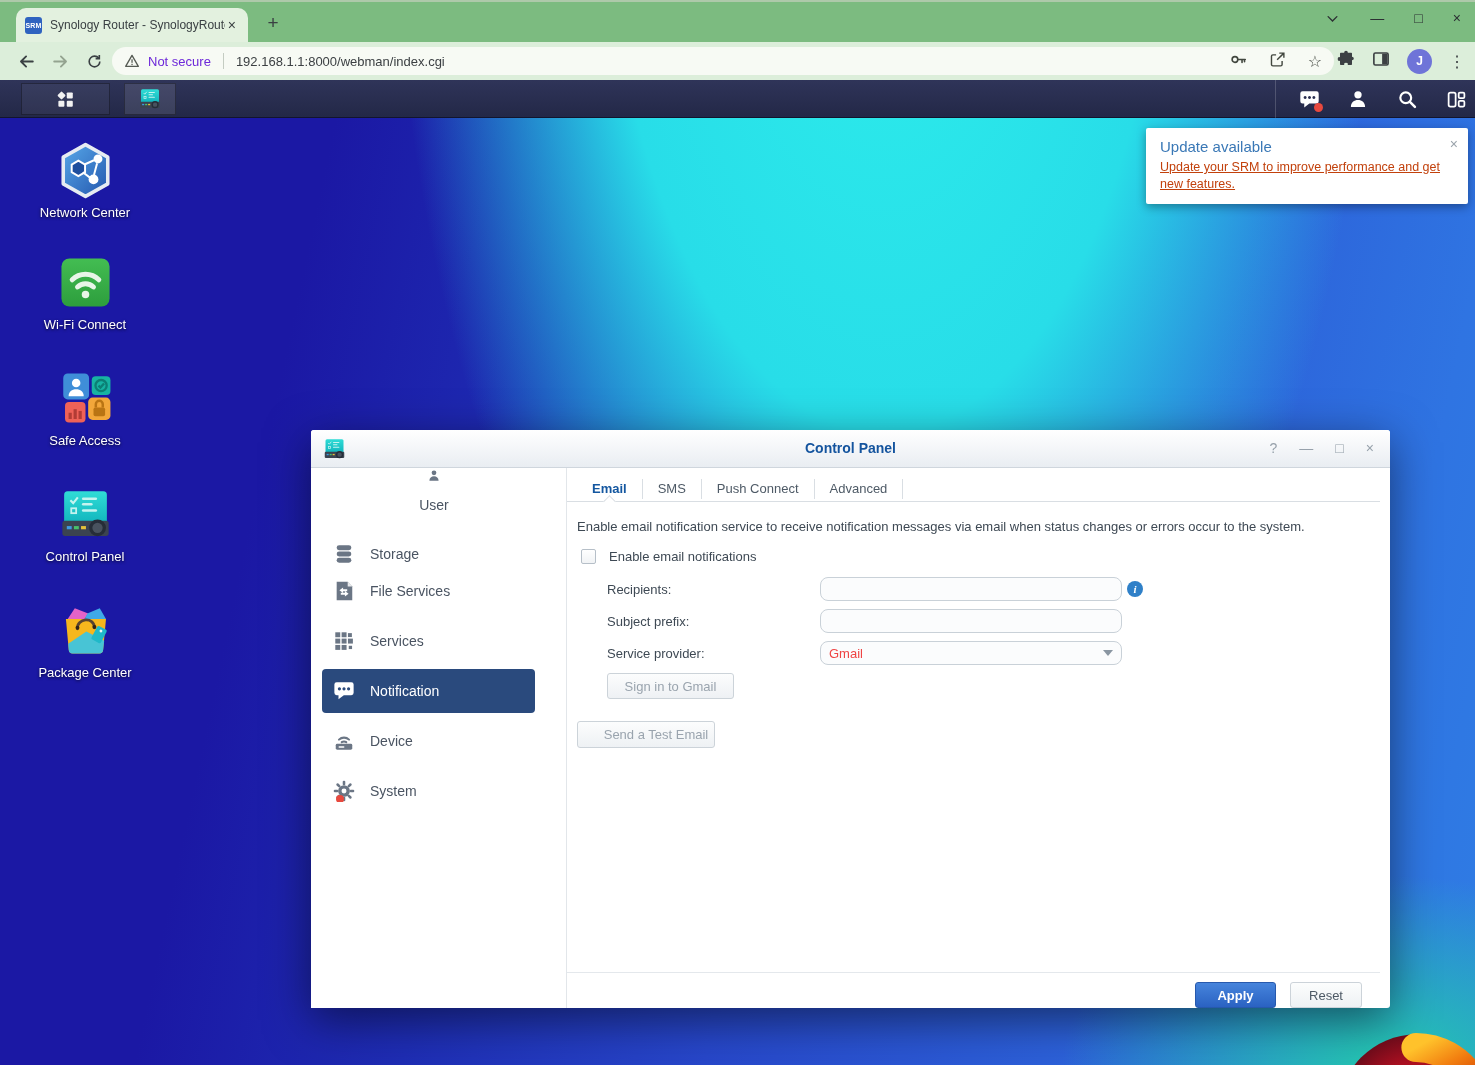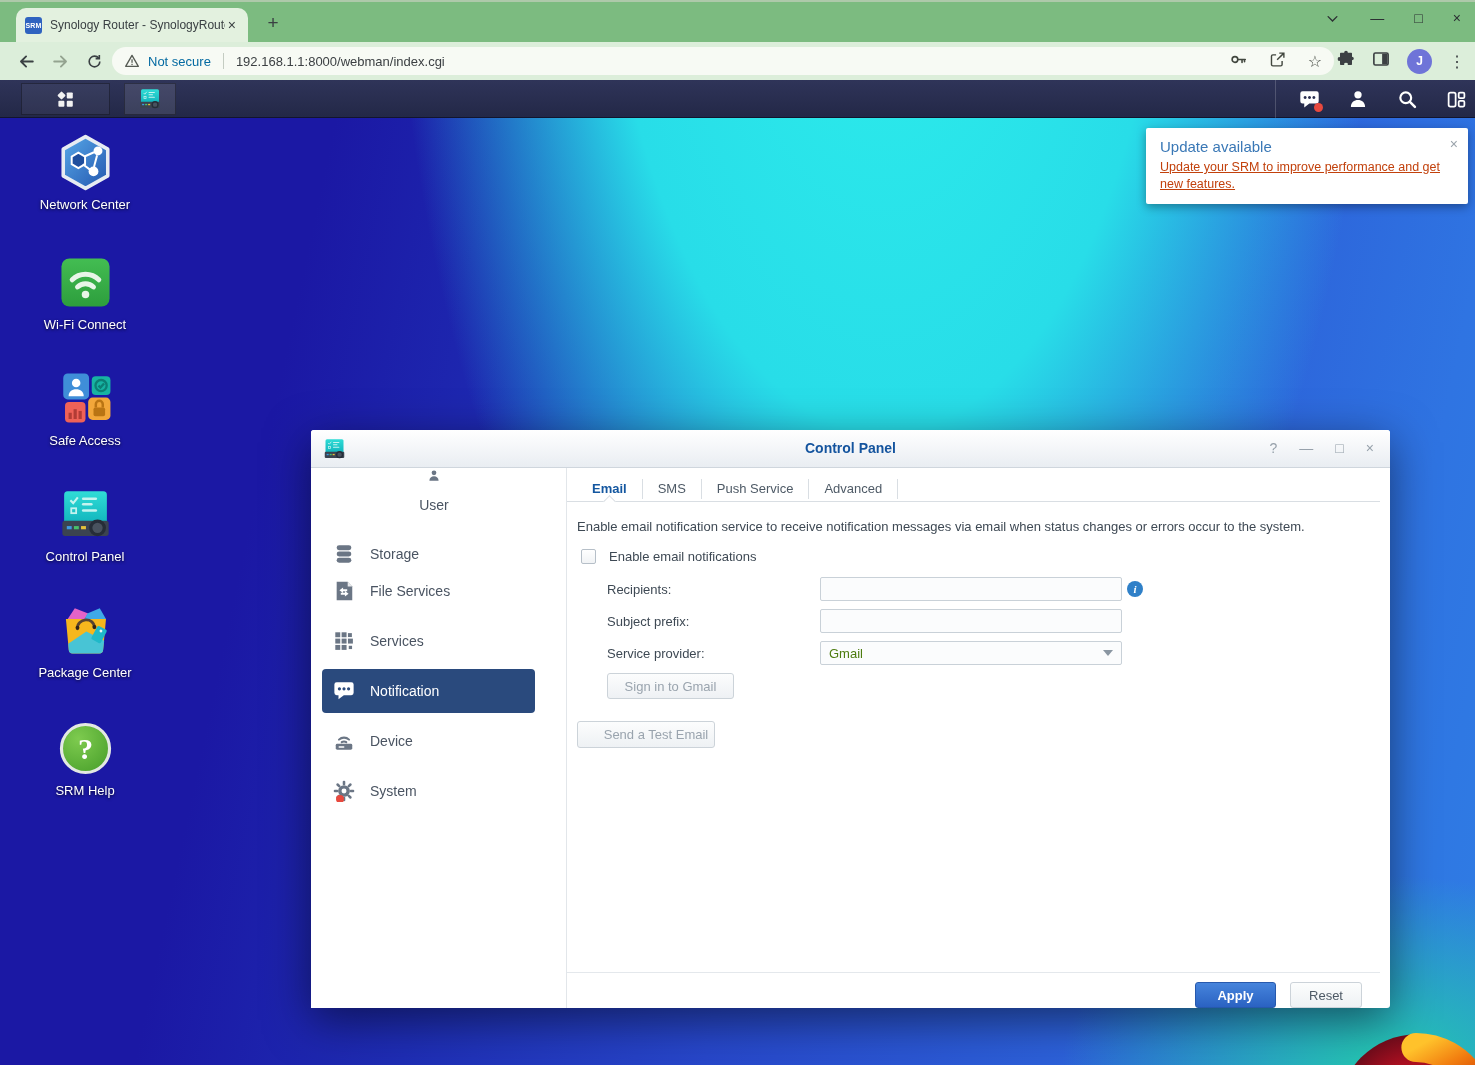--- a/index.html
+++ b/index.html
@@ -16,21 +16,21 @@
   .chrome-ctrls { position:absolute; right:14px; top:4px; display:flex; gap:30px; align-items:center; height:28px; color:#2c3033; font-size:14px; }
   .chrome-ctrls span { display:flex; align-items:center; }
   .chrome-toolbar { position:absolute; top:42px; left:0; right:0; height:38px; background:#dceeda; }
   .nav-ico { position:absolute; top:49px; width:24px; height:24px; display:flex; align-items:center; justify-content:center; color:#3a4043; }
   .addr-pill { position:absolute; left:112px; top:47px; width:1222px; height:28px; background:#f7faf4; border-radius:14px; display:flex; align-items:center; padding:0 12px; font-size:13px; color:#3c4043; }
   .addr-sep { width:1px; height:16px; background:#c4ccc2; margin:0 12px; }
   .pill-right { margin-left:auto; display:flex; align-items:center; gap:22px; color:#42473f; }
   .ext-icons { position:absolute; right:10px; top:47px; height:28px; display:flex; align-items:center; gap:17px; color:#3c4043; }
   .avatar { width:25px; height:25px; border-radius:50%; background:#6f74d8; color:#fff; font-size:12px; font-weight:bold; display:flex; align-items:center; justify-content:center; }
   .menu-dots { font-size:16px; color:#3c4043; }
-  .secure-label { color:#0369a1; margin-left:8px; }
+  .secure-label { color:#6d28d9; margin-left:8px; }
 
   
   .taskbar { position:absolute; top:80px; left:0; right:0; height:38px; background:linear-gradient(#2f3459,#232847); border-bottom:1px solid #12152e; }
   .tb-seg { position:absolute; top:3px; height:32px; border:1px solid rgba(0,0,0,.35); background:rgba(255,255,255,.05); }
   .tb-apps { left:21px; width:89px; display:flex; align-items:center; justify-content:center; color:#f2f2f2; }
   .tb-app-active { left:124px; width:52px; background:rgba(255,255,255,.11); display:flex; align-items:center; justify-content:center; }
   .tb-right { position:absolute; right:8px; top:0; height:38px; display:flex; align-items:center; gap:27px; color:#fff; border-left:1px solid rgba(255,255,255,.18); padding-left:22px; }
   .tb-ico { position:relative; width:22px; height:22px; display:flex; align-items:center; justify-content:center; }
   .red-dot { position:absolute; right:-3px; bottom:-2px; width:9px; height:9px; border-radius:50%; background:#e8493e; }
 
@@ -71,21 +71,21 @@
   .tab-item { padding:0 15px; font-size:13px; color:#4e5a66; border-right:1px solid #d9dee3; line-height:20px; cursor:pointer; }
   .tab-item.active { color:#1457a0; font-weight:bold; }
   .tabs-underline { position:absolute; top:25px; left:0; right:10px; border-top:1px solid #d9dee3; }
   .tab-notch { position:absolute; top:21px; left:38px; width:9px; height:9px; background:#fff; border-left:1px solid #d9dee3; border-top:1px solid #d9dee3; transform:rotate(45deg); }
 
   .desc { position:absolute; left:10px; top:43px; right:24px; font-size:13px; color:#3e4954; }
   .chk-row { position:absolute; left:14px; top:73px; display:flex; align-items:center; }
   .chk { width:15px; height:15px; border:1px solid #b6bfc8; background:linear-gradient(#fff,#f1f3f5); border-radius:2px; cursor:pointer; }
   .chk-label { margin-left:13px; font-size:13px; color:#3e4954; }
   .frm-label { position:absolute; left:40px; font-size:13px; color:#3e4954; }
-  .frm-field { position:absolute; left:253px; width:302px; height:24px; background:#fbfcfd; border:1px solid #c9d1d8; border-radius:2px; font-size:13px; color:#4d7c0f; padding:0 8px; font-family:"Liberation Sans",sans-serif; }
+  .frm-field { position:absolute; left:253px; width:302px; height:24px; background:#fbfcfd; border:1px solid #c9d1d8; border-radius:8px; font-size:13px; color:#ef4444; padding:0 8px; font-family:"Liberation Sans",sans-serif; }
   .frm-select { display:flex; align-items:center; cursor:pointer; }
   .frm-select .caret { margin-left:auto; width:0; height:0; border-left:5px solid transparent; border-right:5px solid transparent; border-top:6px solid #8a96a2; }
   .info-ico { position:absolute; left:560px; width:16px; height:16px; border-radius:50%; background:#2f80c8; color:#fff; font-size:11px; font-style:italic; font-family:"Liberation Serif",serif; font-weight:bold; display:flex; align-items:center; justify-content:center; cursor:pointer; }
   .btn { border-radius:3px; font-size:13px; display:flex; align-items:center; justify-content:center; cursor:pointer; font-family:"Liberation Sans",sans-serif; }
   .btn-disabled { background:linear-gradient(#fcfdfd,#eef1f4); border:1px solid #ccd3d9; color:#9aa4ae; }
   .footer-line { position:absolute; top:496px; left:0; right:10px; border-top:1px solid #e4e8ec; }
   .btn-apply { position:absolute; top:506px; left:628px; width:81px; height:26px; background:linear-gradient(#4684dc,#2a62c2); border:1px solid #2759ad; color:#fff; font-weight:bold; }
   .btn-reset { position:absolute; top:506px; left:723px; width:72px; height:26px; background:linear-gradient(#fcfdfd,#eef1f4); border:1px solid #ccd3d9; color:#4e5a66; }
 
   .kitguru { position:absolute; left:1330px; top:908px; width:172px; height:172px; }
@@ -395,21 +395,21 @@
       <span class="tb-ico">
           <svg width="21" height="21">
             <use href="#sym-widgets"></use>
           </svg>
         </span>
     </div>
   </div>
 
   <div class="desktop">
 
-    <div class="dt-icon" style="top:16px;">
+    <div class="dt-icon" style="top:24px;">
       <svg>
           <use href="#sym-netcenter"></use>
         </svg>
       <div class="dt-label">Network Center</div>
     </div>
     <div class="dt-icon" style="top:136px;">
       <svg>
           <use href="#sym-wifi"></use>
         </svg>
       <div class="dt-label">Wi-Fi Connect</div>
@@ -424,26 +424,20 @@
       <svg>
           <use href="#sym-cpdev"></use>
         </svg>
       <div class="dt-label">Control Panel</div>
     </div>
     <div class="dt-icon" style="top:484px;">
       <svg>
           <use href="#sym-package"></use>
         </svg>
       <div class="dt-label">Package Center</div>
-    </div>
-    <div class="dt-icon" style="top:602px;">
-      <svg>
-          <use href="#sym-help"></use>
-        </svg>
-      <div class="dt-label">SRM Help</div>
     </div>
 
     <div class="update-popup">
       <div class="up-title">Update available</div>
       <div class="up-link">Update your SRM to improve performance and get new features.</div>
       <div class="up-close">×</div>
     </div>
 
     <div class="window">
       <div class="win-titlebar">
@@ -503,21 +497,21 @@
                 <circle cx="7" cy="19" r="4" fill="#e8493e"></circle>
               </svg>
             <span>System</span>
           </div>
         </div>
 
         <div class="content">
           <div class="tabs">
             <span class="tab-item active">Email</span>
             <span class="tab-item">SMS</span>
-            <span class="tab-item">Push Service</span>
+            <span class="tab-item">Push Connect</span>
             <span class="tab-item">Advanced</span>
           </div>
           <div class="tabs-underline"></div>
           <div class="tab-notch"></div>
 
           <div class="desc">Enable email notification service to receive notification messages via email when status changes or errors occur to the system.</div>
 
           <div class="chk-row">
             <span class="chk"></span>
             <span class="chk-label">Enable email notifications</span>

